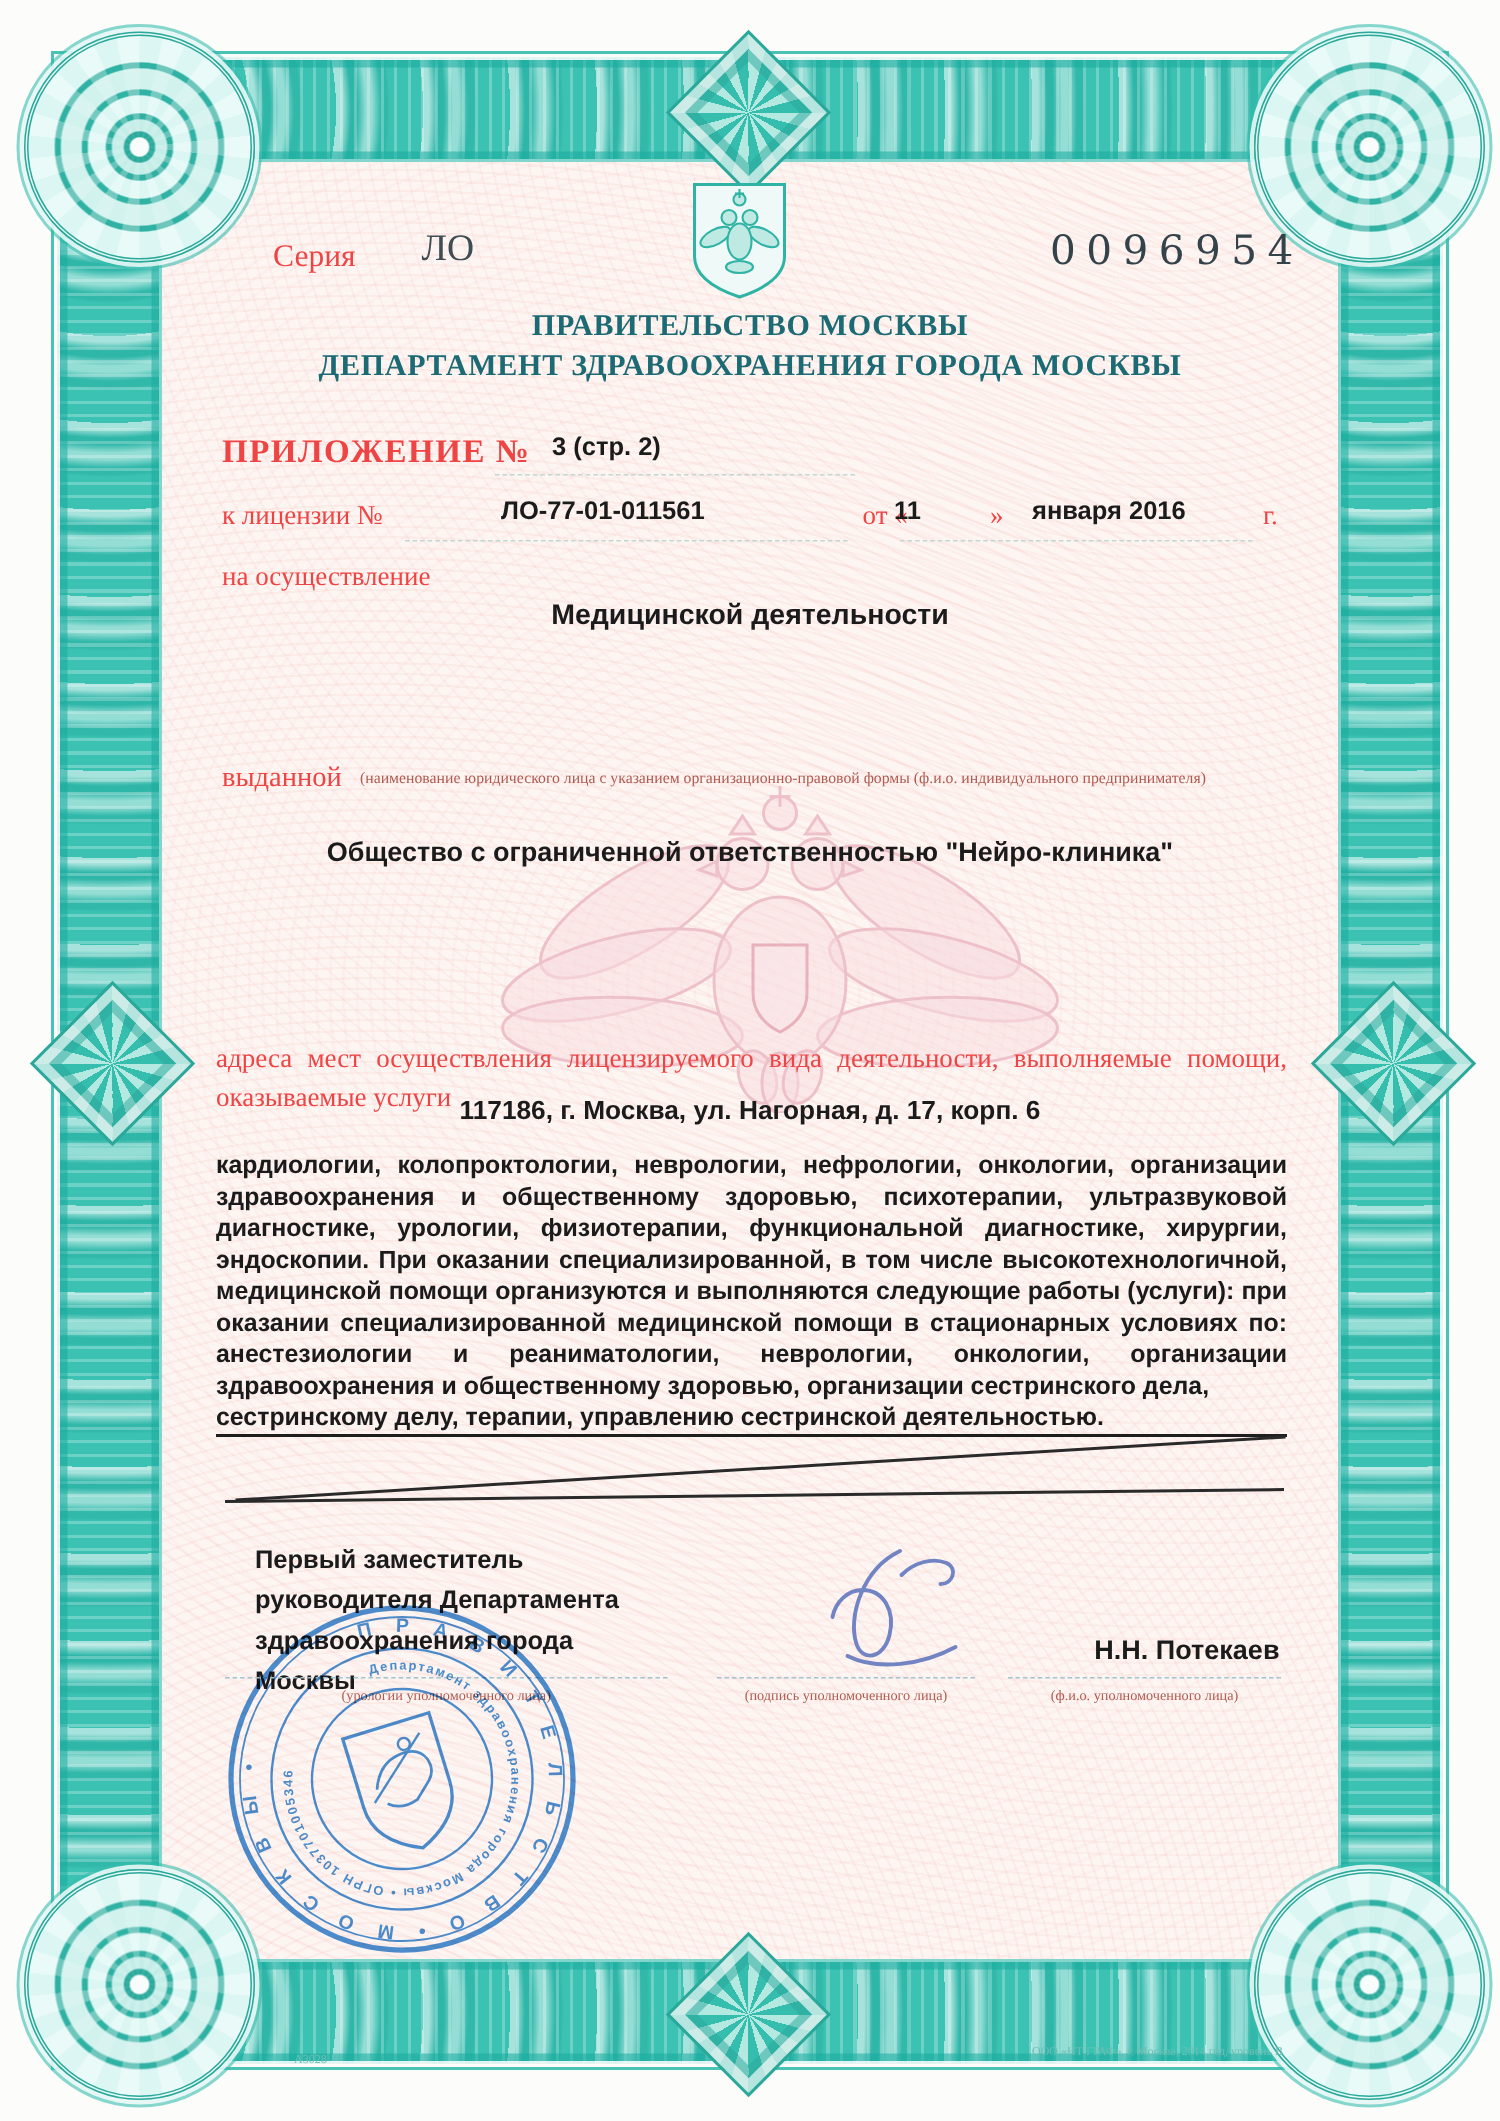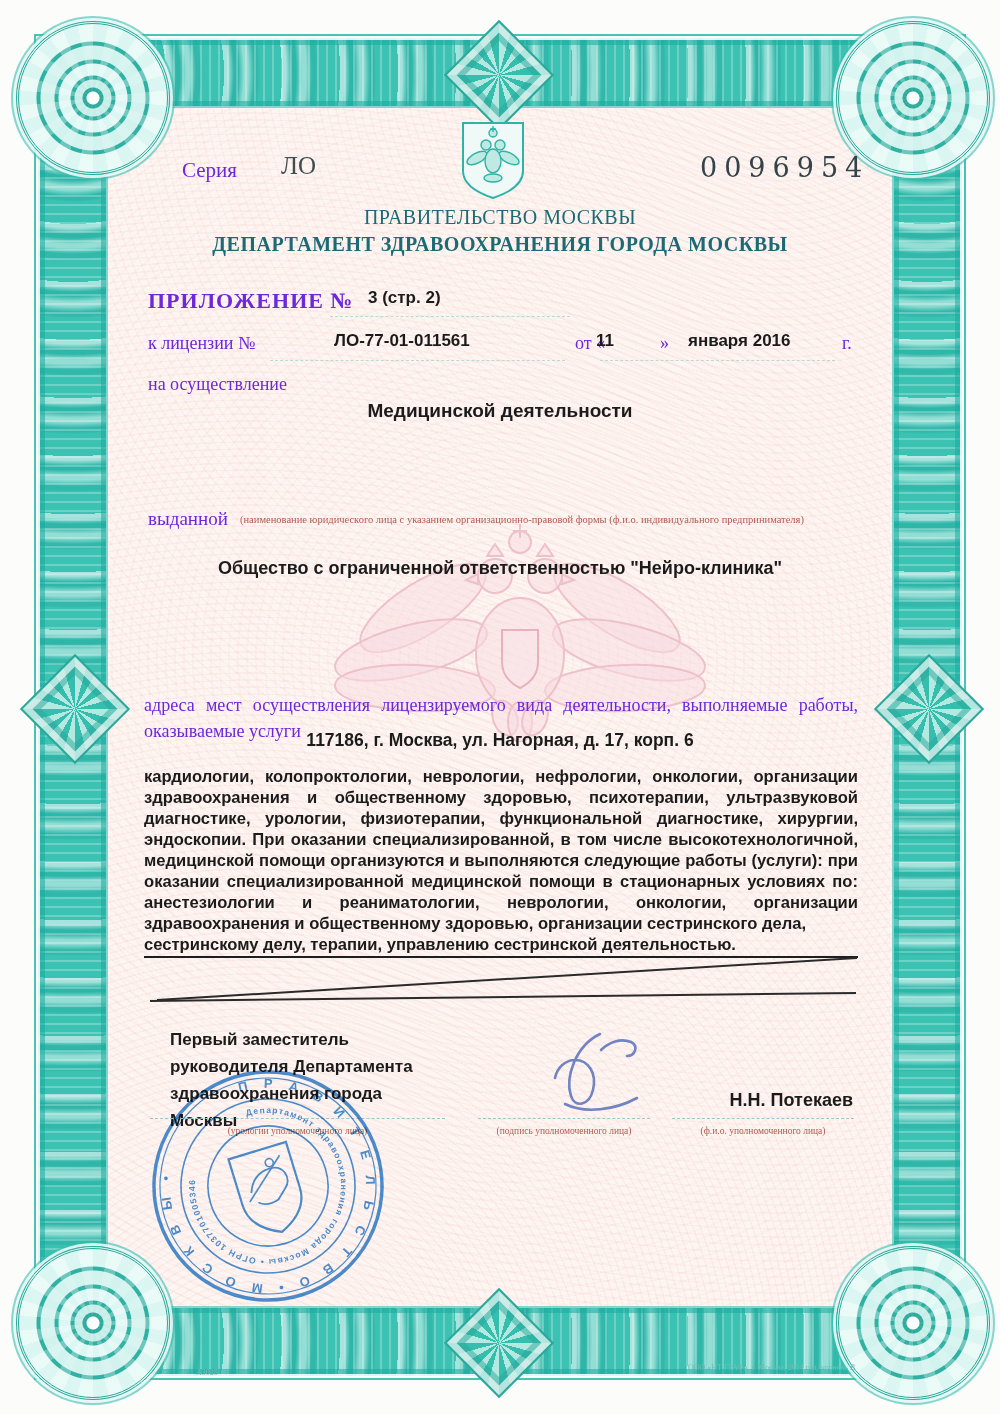--- a/index.html
+++ b/index.html
@@ -44,29 +44,29 @@
   .diamond.l{left:36px;top:670px;} .diamond.r{left:890px;top:670px;}
 
   
   .paper{position:absolute;inset:108px;background-color:#fdf5f2;z-index:1;
     background-image:
       repeating-radial-gradient(circle at 18% 108%, rgba(238,160,150,.10) 0 1.5px, transparent 1.5px 7px),
       repeating-radial-gradient(circle at 86% -8%, rgba(238,160,150,.09) 0 1.5px, transparent 1.5px 8px),
       repeating-radial-gradient(circle at 50% 46%, rgba(242,175,185,.08) 0 2px, transparent 2px 9px);}
 
   .abs{position:absolute;z-index:4;}
-  .teal{color:#6d28d9;}
+  .teal{color:#ef4444;}
   .val{font-family:"Liberation Sans", sans-serif;font-weight:bold;color:#1b1b1b;}
   .fineprint{color:#b05a50;font-size:10.5px;}
   .fill-line{position:absolute;border-bottom:1px dashed #bed8d3;height:0;z-index:4;}
 
   .series-label{left:182px;top:158px;font-size:21px;}
   .series-value{left:281px;top:152px;font-size:25px;color:#3f4c52;}
   .doc-number{left:700px;top:152px;font-family:"DejaVu Serif", serif;font-size:27px;color:#34424a;letter-spacing:7px;}
-  .gov-line1{left:0;top:206px;width:100%;text-align:center;font-size:20px;font-weight:normal;color:#1c6a74;letter-spacing:.5px;}
+  .gov-line1{left:0;top:206px;width:100%;text-align:center;font-size:20px;font-weight:bold;color:#1c6a74;letter-spacing:.5px;}
   .gov-line2{left:0;top:233px;width:100%;text-align:center;font-size:20px;font-weight:bold;color:#1c6a74;letter-spacing:.5px;}
 
   .appendix-label{left:148px;top:288px;font-size:22px;font-weight:bold;letter-spacing:1px;}
   .appendix-value{left:368px;top:288px;font-size:17px;}
   .license-label{left:148px;top:333px;font-size:18px;}
   .license-value{left:292px;top:331px;font-size:17px;margin-left:42px;}
   .from-label{left:575px;top:333px;font-size:18px;}
   .day-value{left:596px;top:331px;font-size:17px;}
   .quote-close{left:660px;top:333px;font-size:18px;}
   .date-value{left:688px;top:331px;font-size:17px;}
@@ -179,21 +179,21 @@
   <div class="fill-line" style="left:600px;top:360px;width:235px;"></div>
   <div class="abs teal year-suffix">г.</div>
 
   <div class="abs teal activity-intro">на осуществление</div>
   <div class="abs val activity-title">Медицинской деятельности</div>
 
   <div class="abs teal issued-label">выданной</div>
   <div class="abs fineprint issued-hint">(наименование юридического лица с указанием организационно-правовой формы  (ф.и.о. индивидуального предпринимателя)</div>
   <div class="abs val org-name">Общество с ограниченной ответственностью "Нейро-клиника"</div>
 
-  <div class="abs teal addresses-label">адреса мест осуществления лицензируемого вида деятельности, выполняемые работы, оказываемые услуги</div>
+  <div class="abs teal addresses-label">адреса мест осуществления лицензируемого вида деятельности, выполняемые помощи, оказываемые услуги</div>
   <div class="abs val address-value">117186, г. Москва, ул. Нагорная, д. 17, корп. 6</div>
 
   <div class="abs val works-body">
     <span>кардиологии, колопроктологии, неврологии, нефрологии, онкологии, организации здравоохранения и общественному здоровью, психотерапии, ультразвуковой диагностике, урологии, физиотерапии, функциональной диагностике, хирургии, эндоскопии. При оказании специализированной, в том числе высокотехнологичной, медицинской помощи организуются и выполняются следующие работы (услуги): при оказании специализированной медицинской помощи в стационарных условиях по: анестезиологии и реаниматологии, неврологии, онкологии, организации здравоохранения и общественному здоровью, организации сестринского дела,</span>
     <span class="works-last">сестринскому делу, терапии, управлению сестринской деятельностью.</span>
   </div>
 
   <svg class="strike" width="1000" height="1414" viewBox="0 0 1000 1414">
     <line x1="857" y1="958" x2="157" y2="1000" stroke="#2a2a2a" stroke-width="2"></line>
     <line x1="150" y1="1001" x2="856" y2="993" stroke="#2a2a2a" stroke-width="2"></line>

